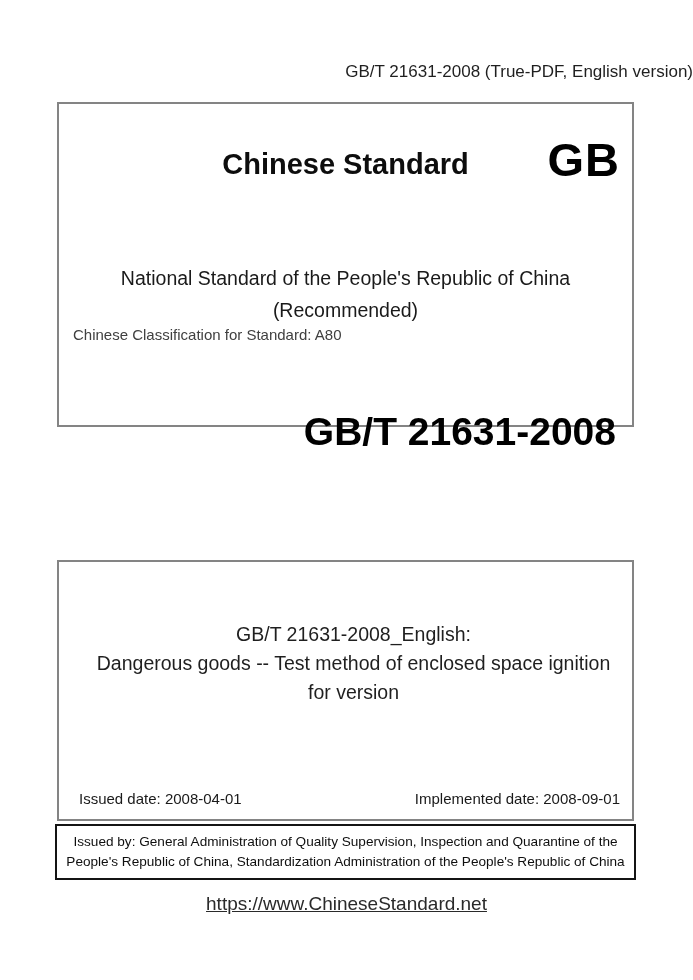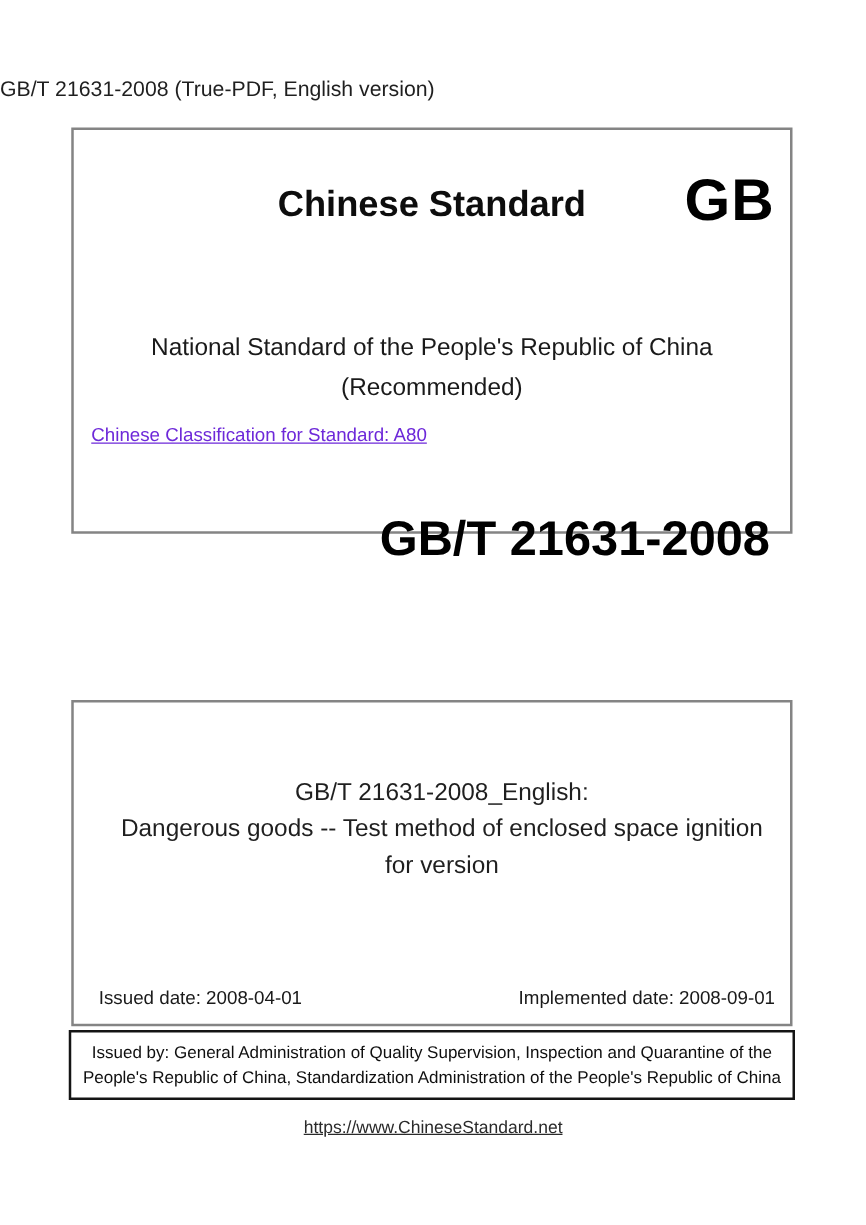--- a/index.html
+++ b/index.html
@@ -7,21 +7,21 @@
     width: 693px; height: 980px;
     background: #ffffff;
     font-family: "Liberation Sans", "DejaVu Sans", sans-serif;
     color: #1a1a1a;
     position: relative;
   }
   .page { position: absolute; inset: 0; width: 693px; height: 980px; }
 
   .page-header {
     position: absolute; top: 62px; left: 0; width: 100%;
-    text-align: left; font-size: 17px; color: #1f1f1f;
+    text-align: right; font-size: 17px; color: #1f1f1f;
   }
 
   .box {
     position: absolute; left: 57px; width: 577px;
     border: 2px solid #848484; background: #ffffff;
   }
   .cover-box { top: 102px; height: 325px; }
   .title-box { top: 560px; height: 261px; }
 
   .brand-title {
@@ -30,22 +30,22 @@
   }
   .gb-logo {
     position: absolute; top: 28px; right: 12px;
     font-size: 47px; font-weight: bold; letter-spacing: 1px; color: #000;
   }
   .national-block {
     position: absolute; top: 142px; left: 0; width: 100%;
     text-align: center; font-size: 19.5px; line-height: 32px; color: #1a1a1a; margin-top: 16px;
   }
   .classification-line {
-    position: absolute; top: 236px; left: 14px;
-    font-size: 15px; color: #6d28d9; text-decoration: underline;
+    position: absolute; top: 222px; left: 14px;
+    font-size: 15px; color: #404040;
   }
   .standard-code {
     position: absolute; top: 306px; right: 0; width: 100%;
     text-align: right; padding-right: 16px;
     font-size: 39px; font-weight: bold; color: #000;
   }
 
   .english-block {
     position: absolute; top: 58px; left: 0; width: 100%;
     text-align: center; font-size: 19.5px; line-height: 29px; color: #1f1f1f; padding-left: 16px;
@@ -65,21 +65,21 @@
   .issuer-text {
     text-align: center; font-size: 13.6px; line-height: 20.5px;
     padding: 0 7px; color: #0f0f0f;
   }
 
   .footer-link-wrap {
     position: absolute; top: 893px; left: 0; width: 100%;
     text-align: center;
   }
   .site-link {
-    font-size: 14px; color: #2a2a2a;
+    font-size: 19px; color: #2a2a2a;
     text-decoration: underline; cursor: pointer;
   }
 </style>
 </head>
 <body>
 
 <div class="page">
 
   <div class="page-header">GB/T 21631-2008 (True-PDF, English version)</div>
 

